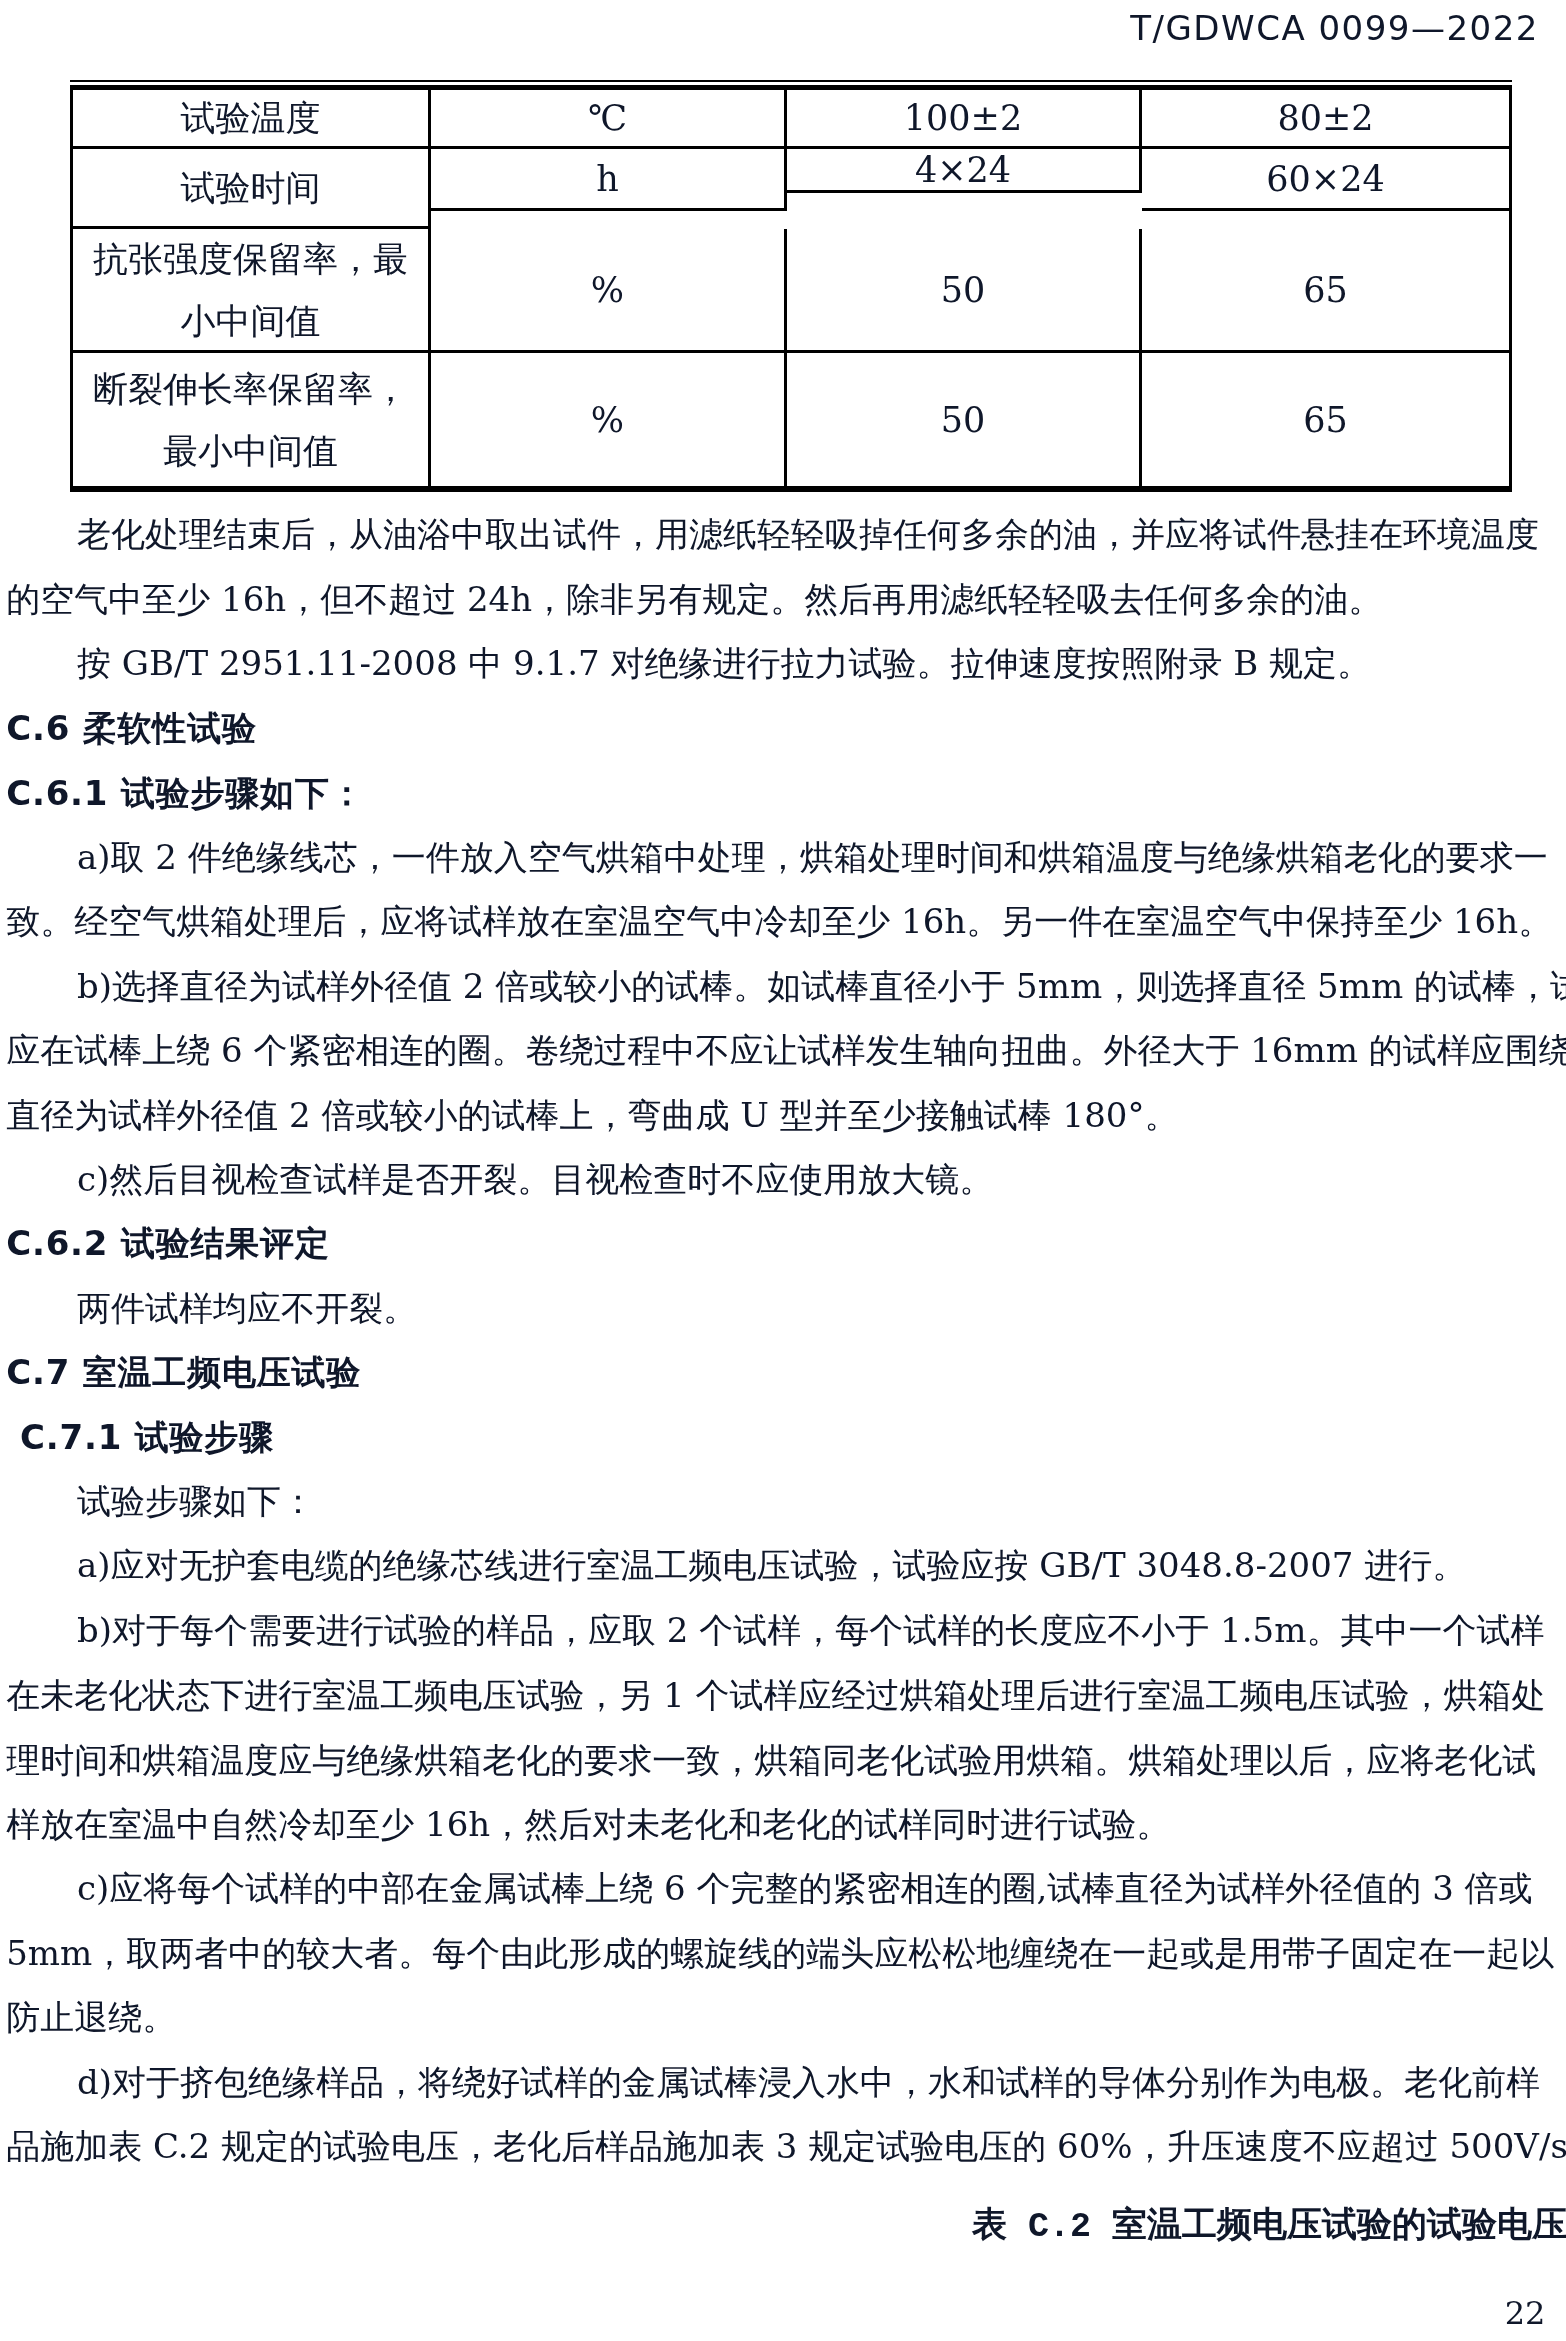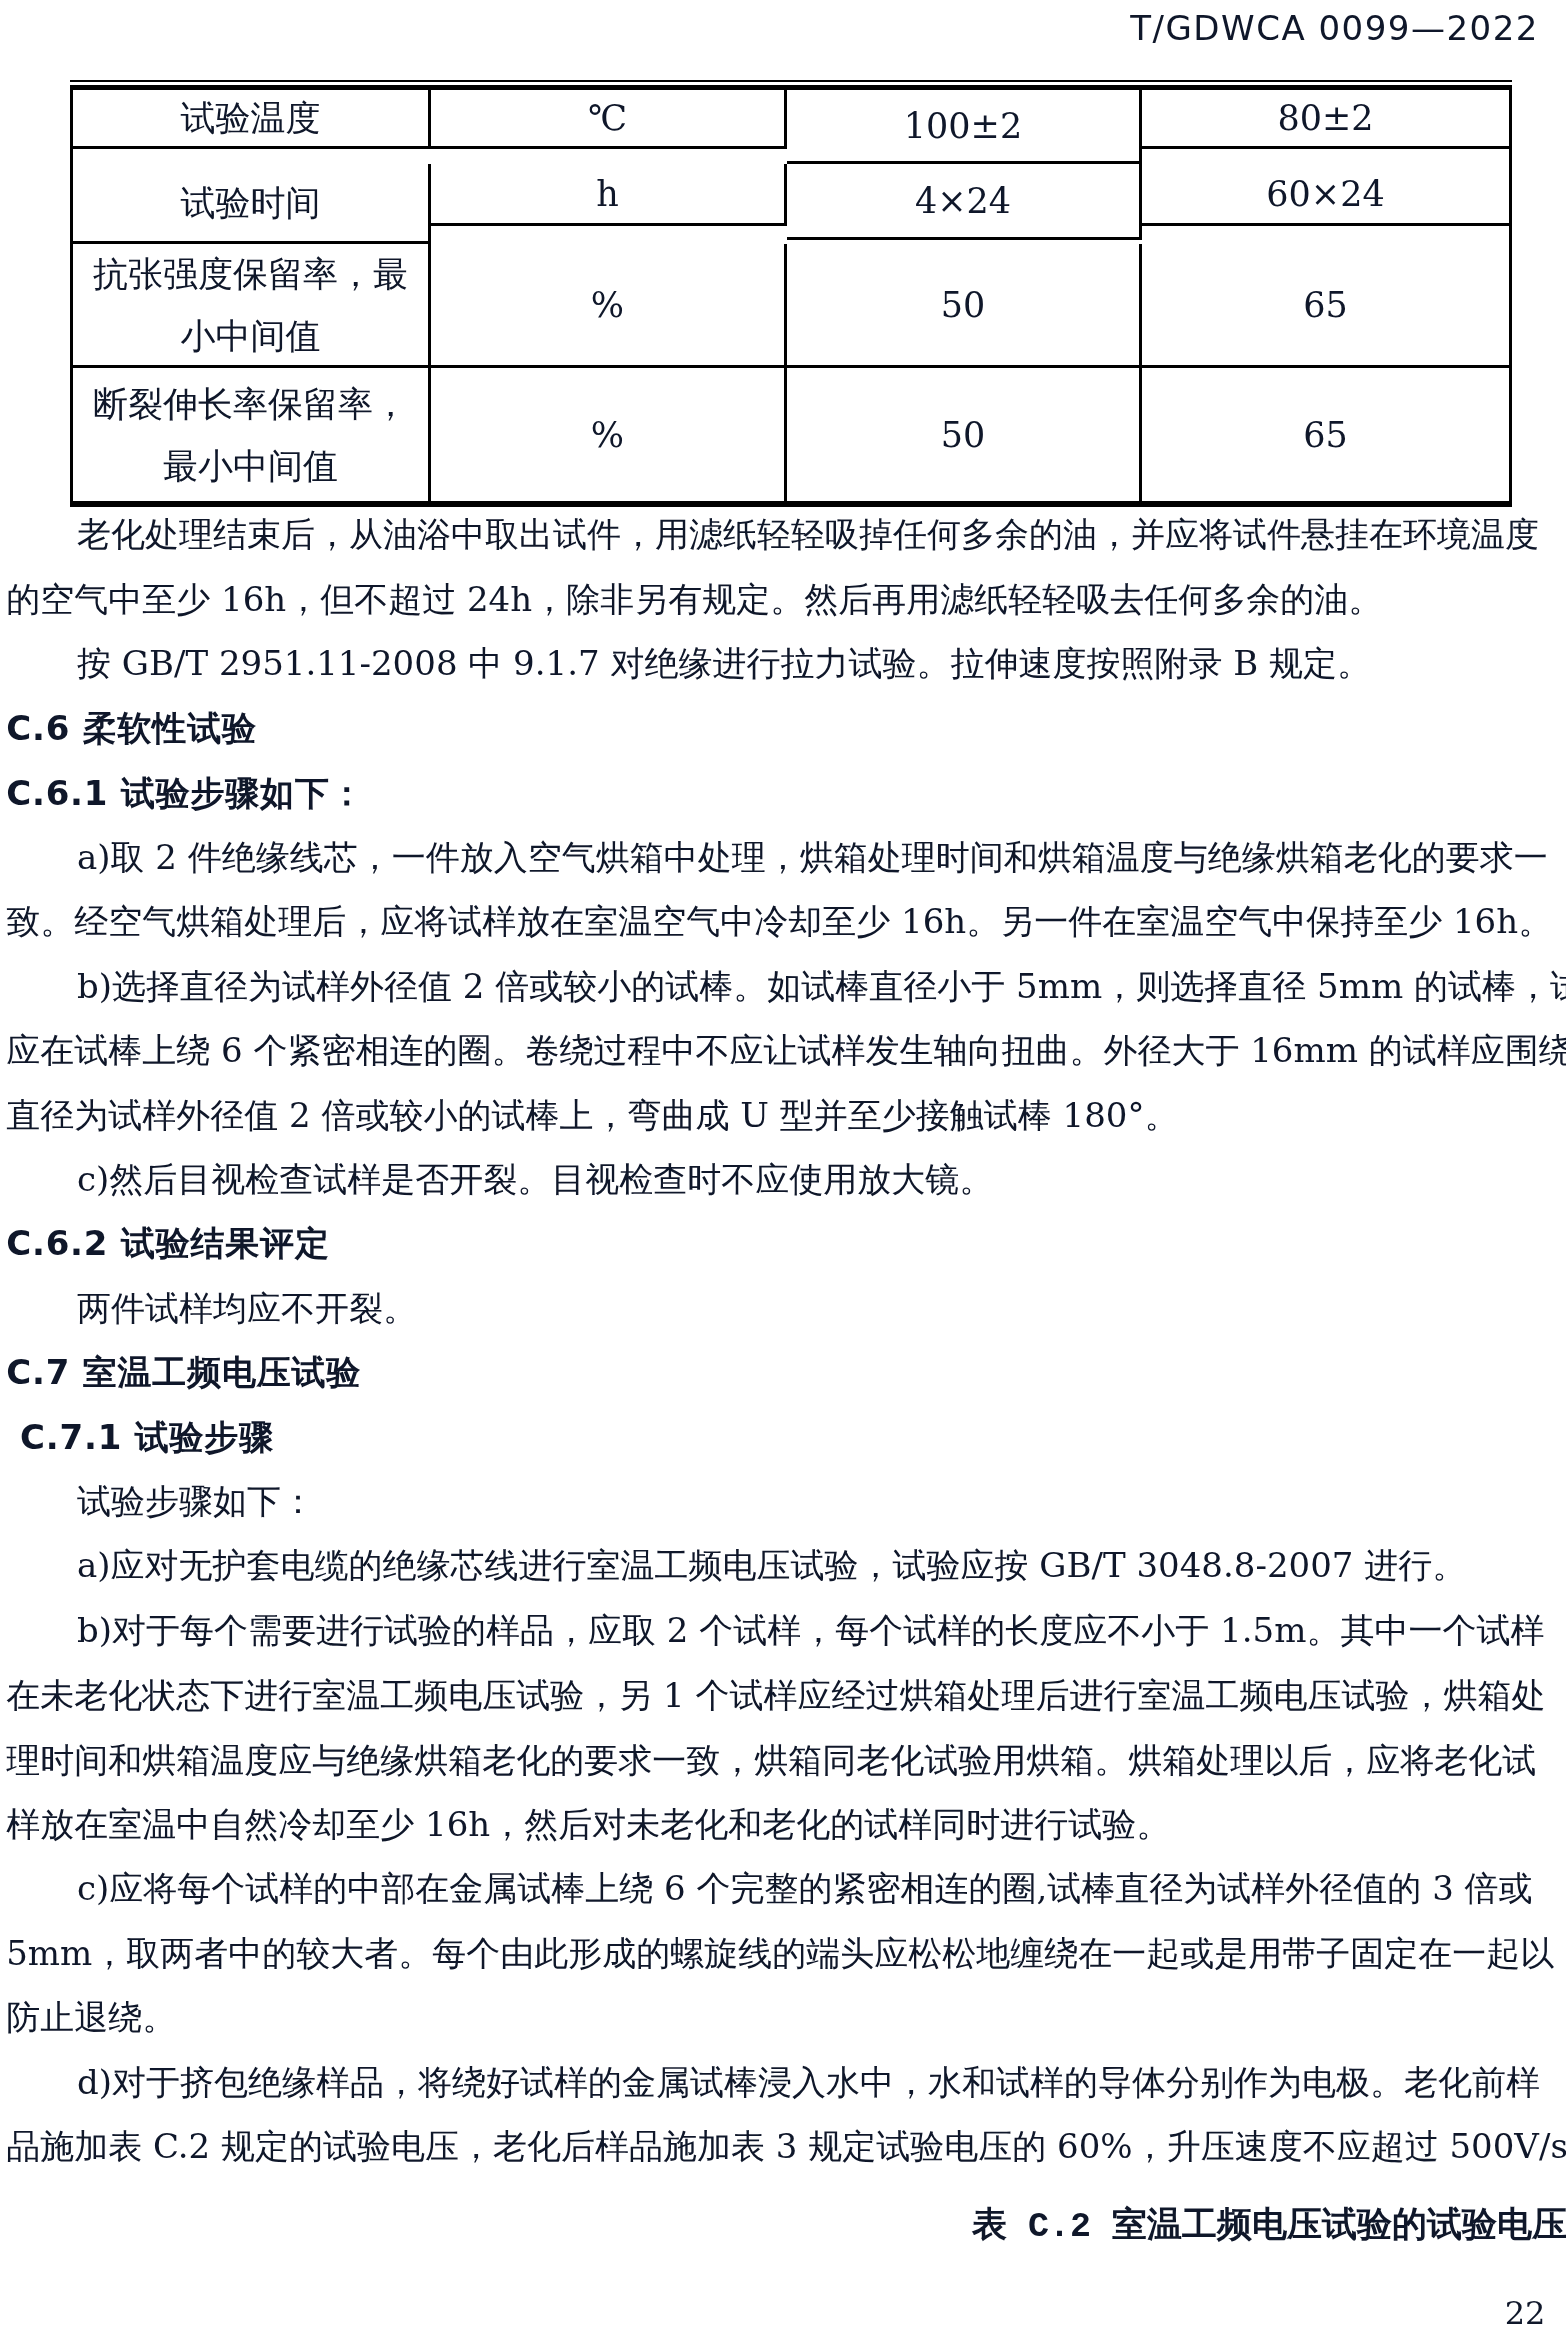--- a/index.html
+++ b/index.html
@@ -84,25 +84,25 @@
 <body>
 
 <div class="page">
 
   <div class="std-no">T/GDWCA 0099—2022</div>
 
   <div class="tbl-wrap">
     <div class="tbl" id="spec-table">
         <div class="cell" style="height: 59px;">试验温度</div>
         <div class="cell" style="height: 59px;">℃</div>
-        <div class="cell" style="height: 74px;">100±2</div>
+        <div class="cell" style="height: 59px;">100±2</div>
         <div class="cell last-col" style="height: 59px;">80±2</div>
         <div class="cell" style="height: 80px;">试验时间</div>
         <div class="cell" style="height: 62px;">h</div>
-        <div class="cell" style="height: 76px;">4×24</div>
+        <div class="cell" style="height: 44px;">4×24</div>
         <div class="cell last-col" style="height: 62px;">60×24</div>
         <div class="cell" style="height: 124px;">抗张强度保留率，最
 小中间值</div>
         <div class="cell" style="height: 124px;">%</div>
         <div class="cell" style="height: 124px;">50</div>
         <div class="cell last-col" style="height: 124px;">65</div>
         <div class="cell last-row" style="height: 133px;">断裂伸长率保留率，
 最小中间值</div>
         <div class="cell last-row" style="height: 133px;">%</div>
         <div class="cell last-row" style="height: 133px;">50</div>

